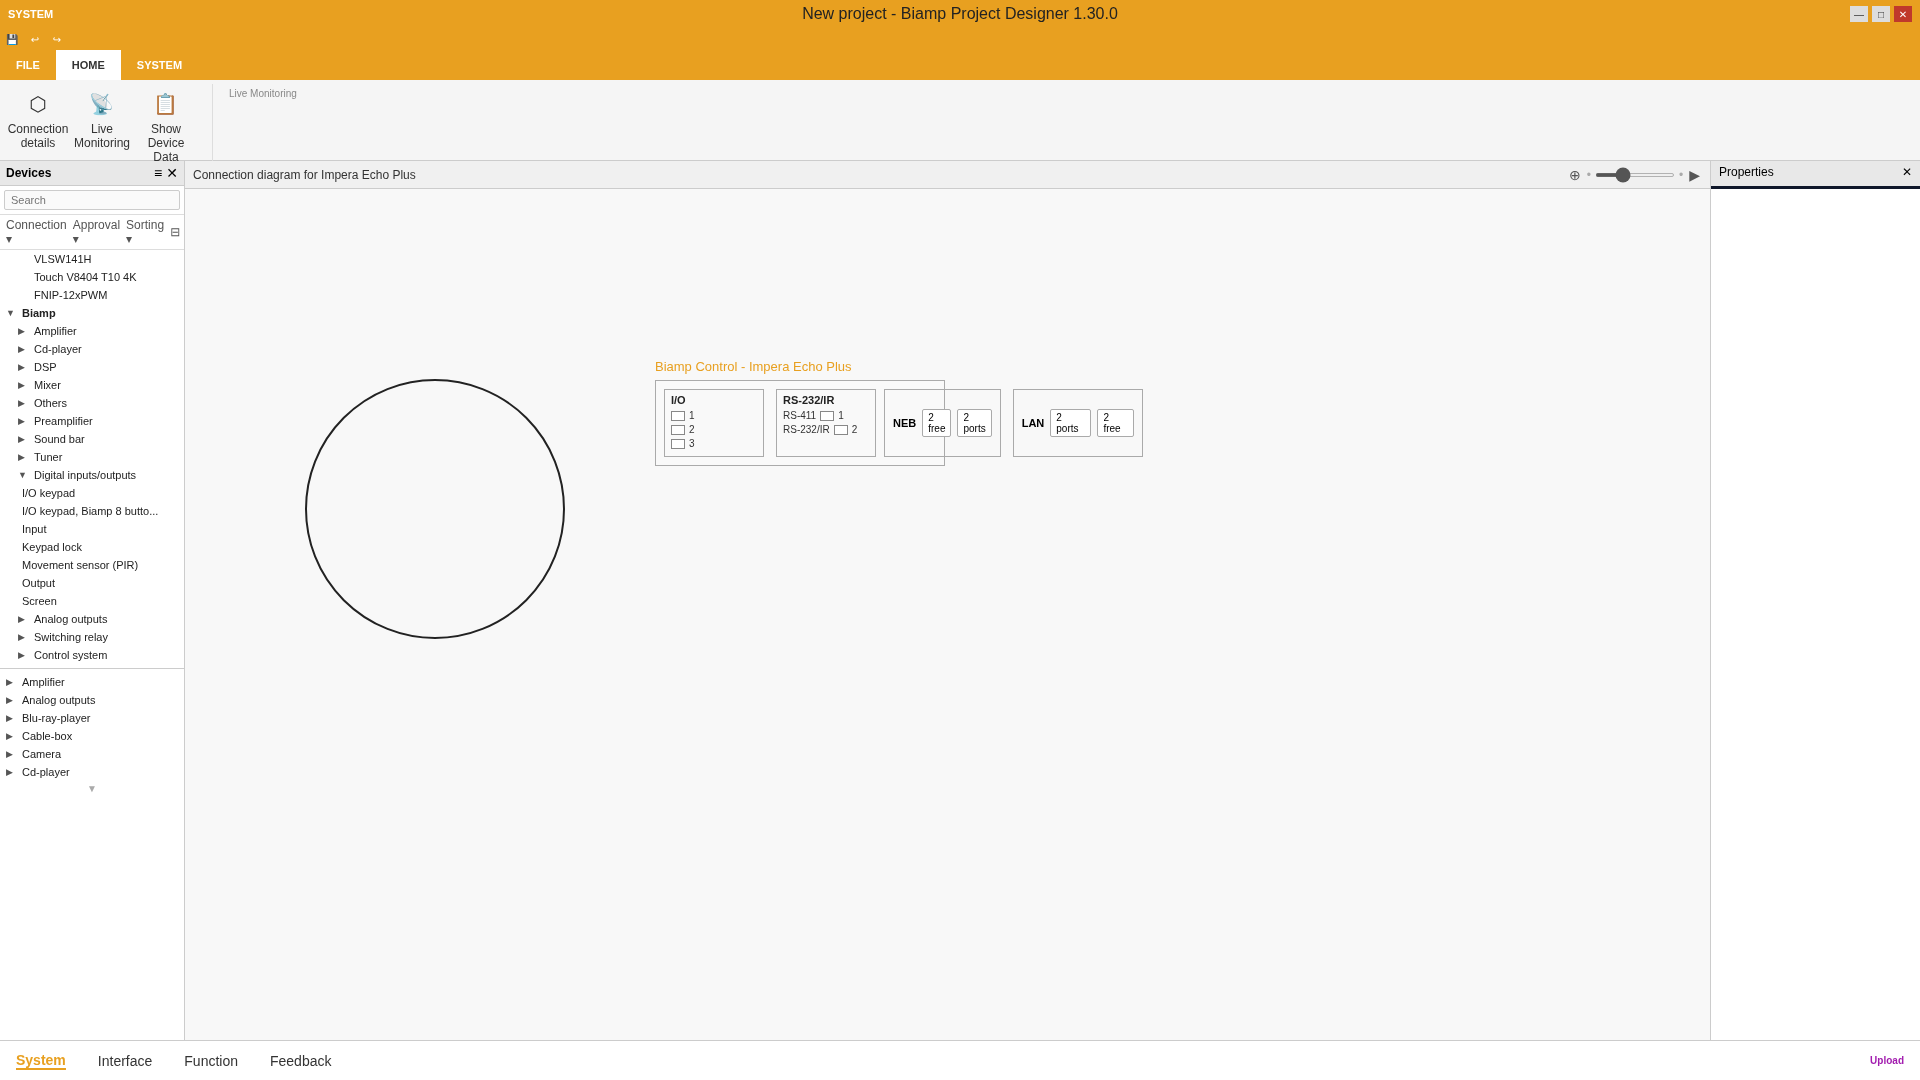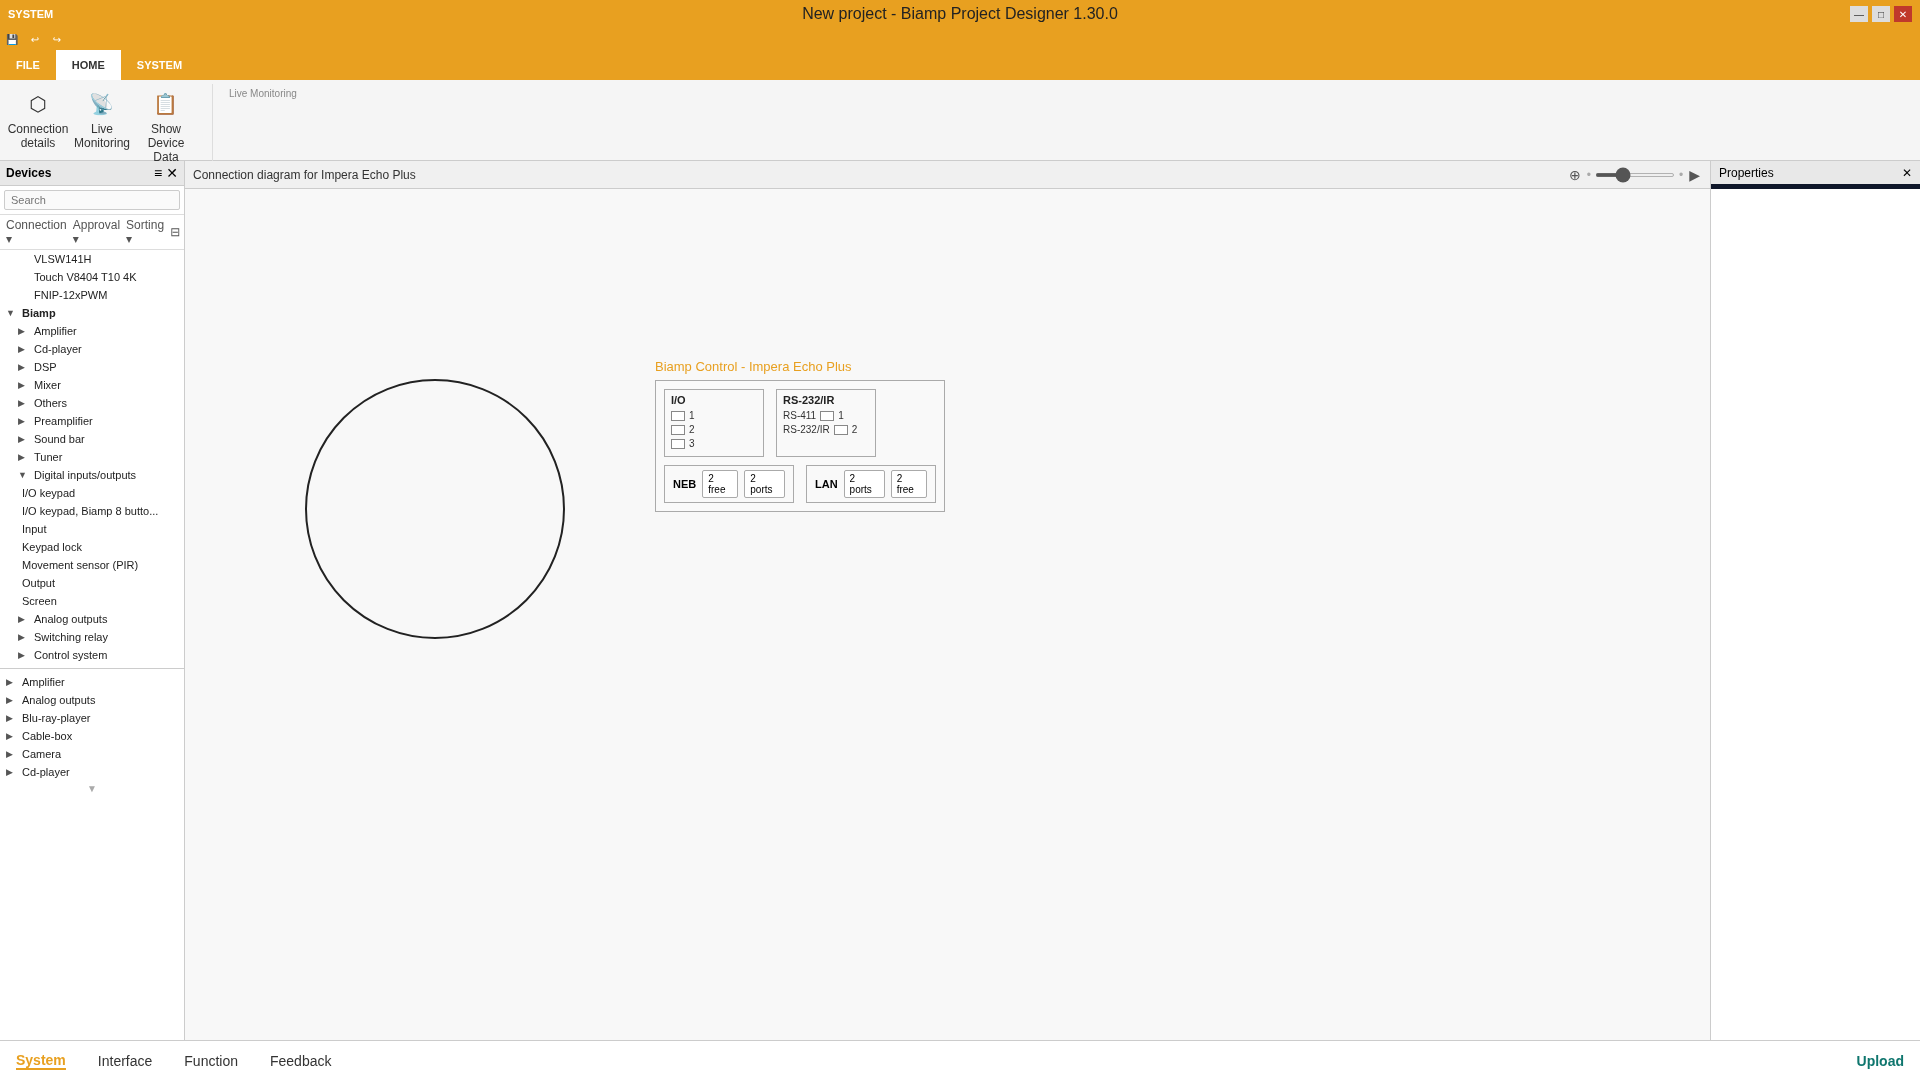--- a/index.html
+++ b/index.html
@@ -307,21 +307,21 @@
     .device-block-title {
       color: #e8a020;
       font-size: 13px;
       margin-bottom: 6px;
     }
     .device-block-inner {
       border: 1px solid #aaa;
       background: #f9f9f9;
       padding: 8px;
       display: flex;
-      flex-direction: column;
+      flex-direction: row;
       gap: 8px;
       width: 290px;
     }
     .device-row {
       display: flex;
       gap: 12px;
     }
     .port-group {
       border: 1px solid #aaa;
       padding: 4px 6px;
@@ -384,25 +384,24 @@
     .properties-panel {
       width: 210px;
       min-width: 210px;
       background: #fff;
       border-left: 1px solid #ccc;
       display: flex;
       flex-direction: column;
     }
     .properties-header {
       display: flex;
-      align-items: center;
       justify-content: space-between;
       padding: 4px 8px;
       background: #e8e8e8;
-      border-bottom: 5px solid #0f172a;
+      border-bottom: 3px solid #0f172a;
       height: 28px;
     }
 
     
     .status-bar {
       height: 40px;
       background: #fff;
       border-top: 1px solid #ccc;
       display: flex;
       align-items: center;
@@ -414,23 +413,23 @@
       cursor: pointer;
       color: #333;
     }
     .status-bar .status-item.active {
       color: #e8a020;
       font-weight: bold;
       border-bottom: 2px solid #e8a020;
     }
     .status-bar .upload-btn {
       margin-left: auto;
-      font-size: 14px;
+      font-size: 10px;
       font-weight: bold;
-      color: #0f766e;
+      color: #a21caf;
       cursor: pointer;
     }
   </style>
 </head>
 <body>
 
 <div class="title-bar">
   <span class="system-label">SYSTEM</span>
   <span class="title-text">New project - Biamp Project Designer 1.30.0</span>
   <div class="window-controls">

